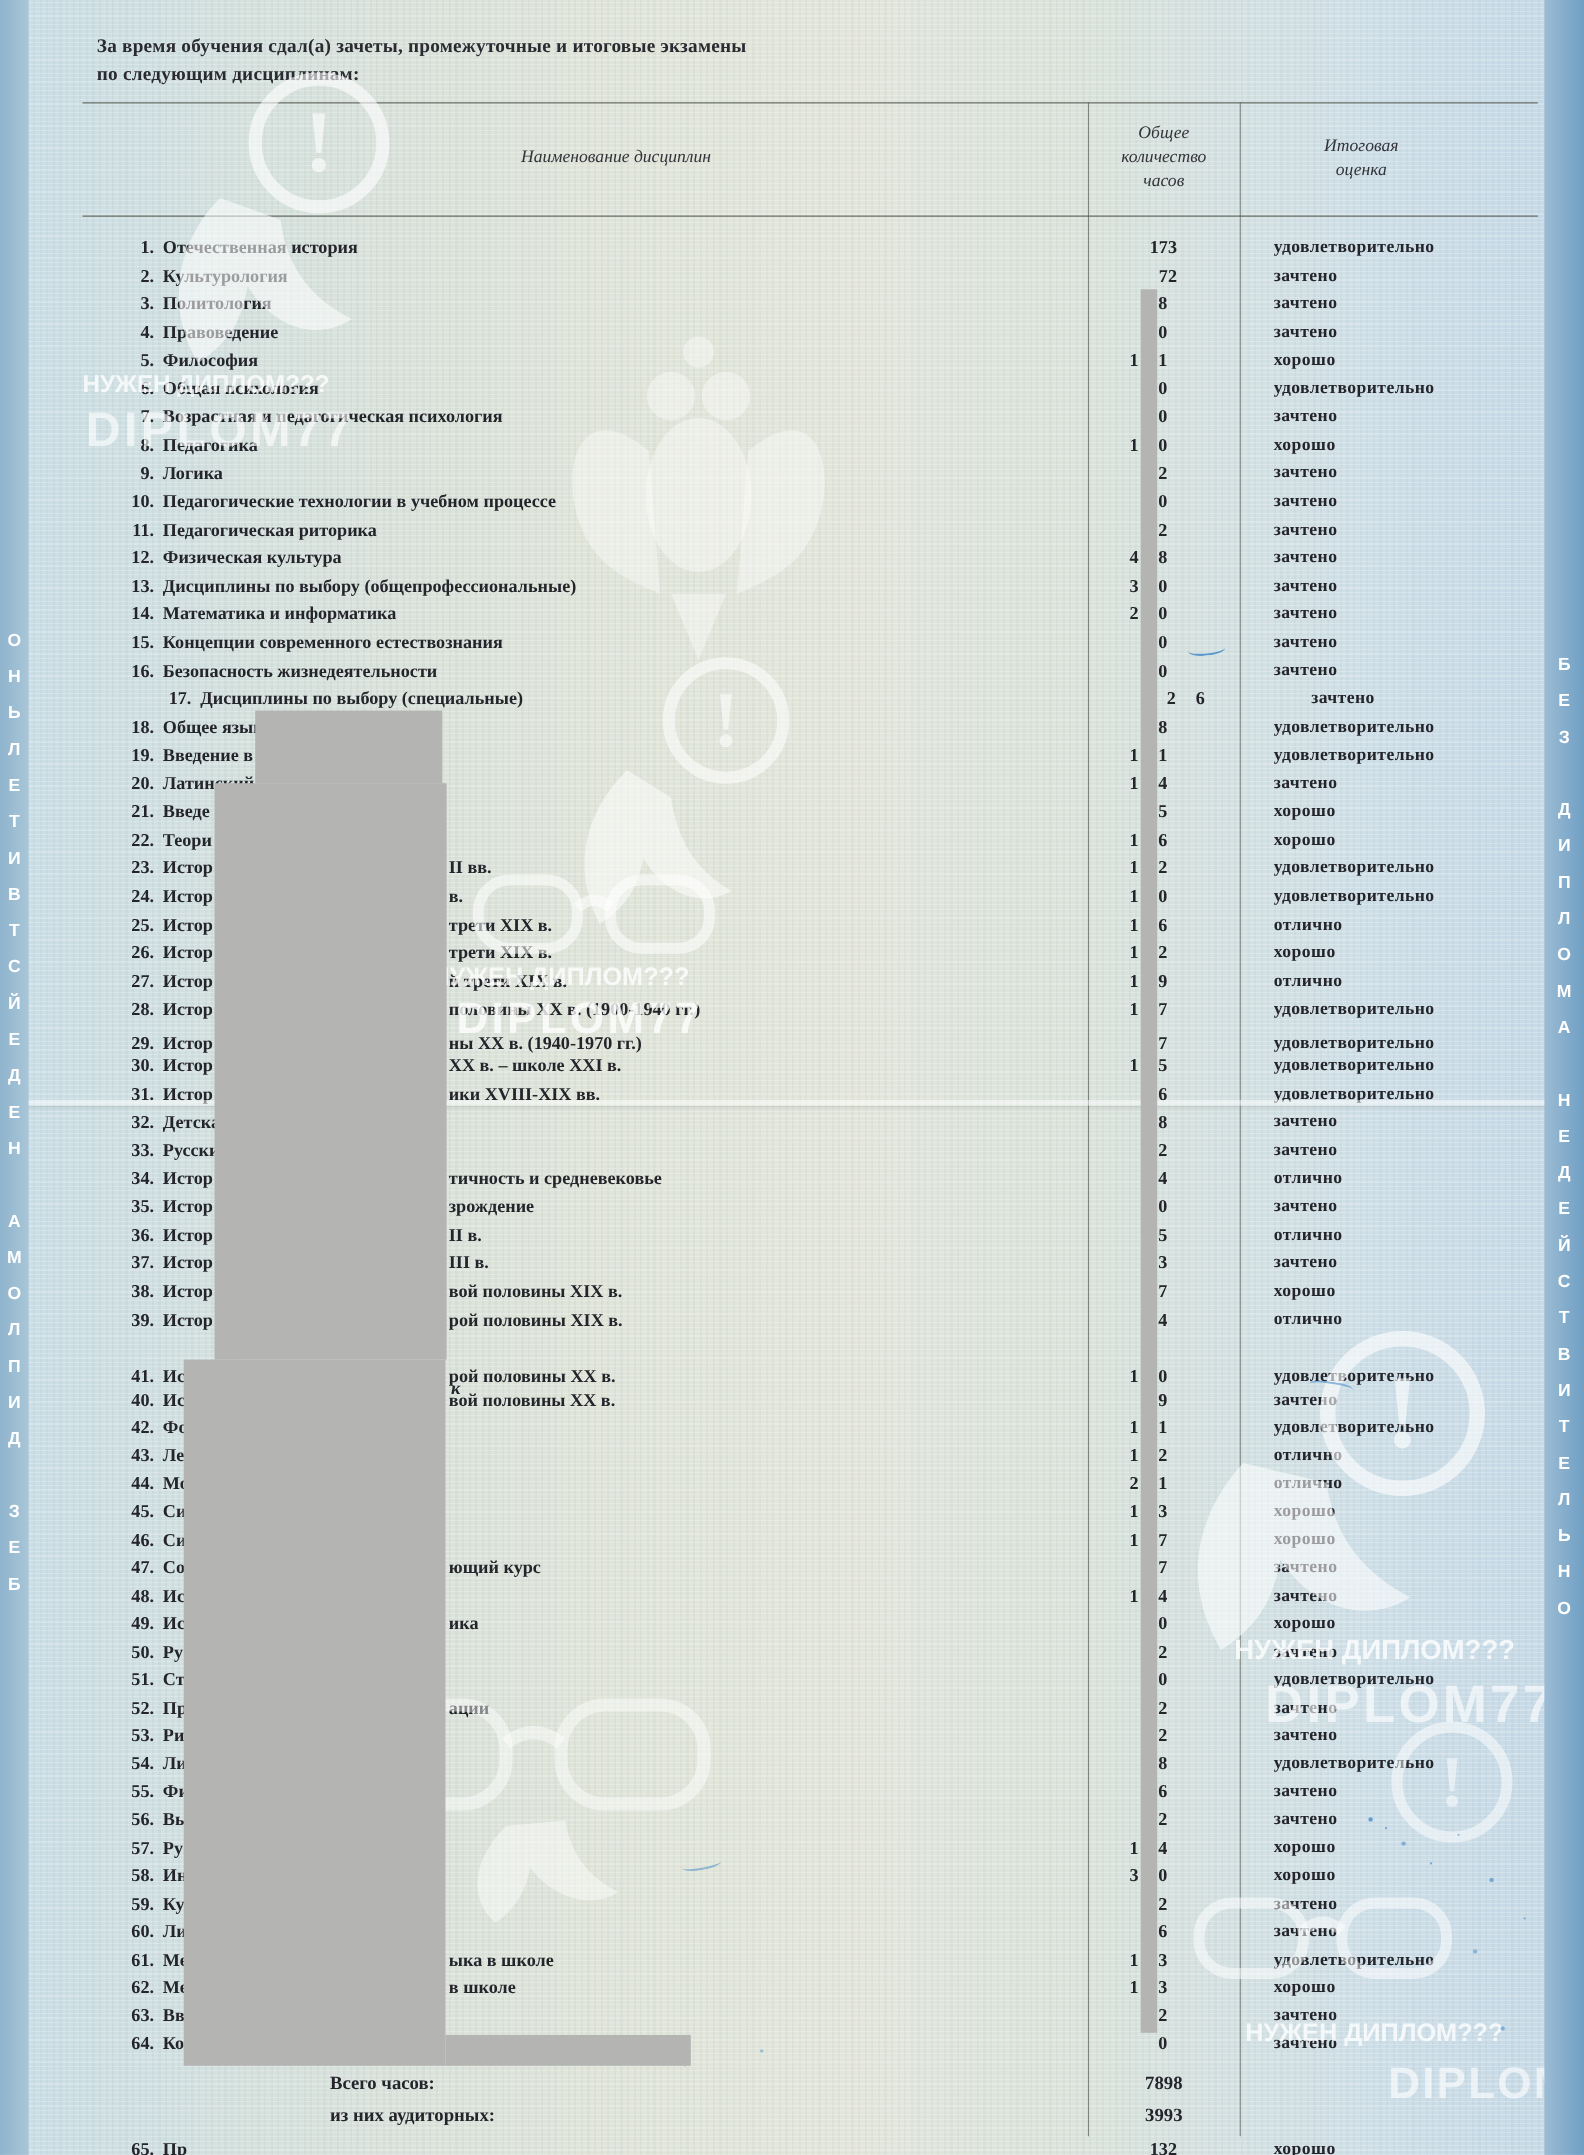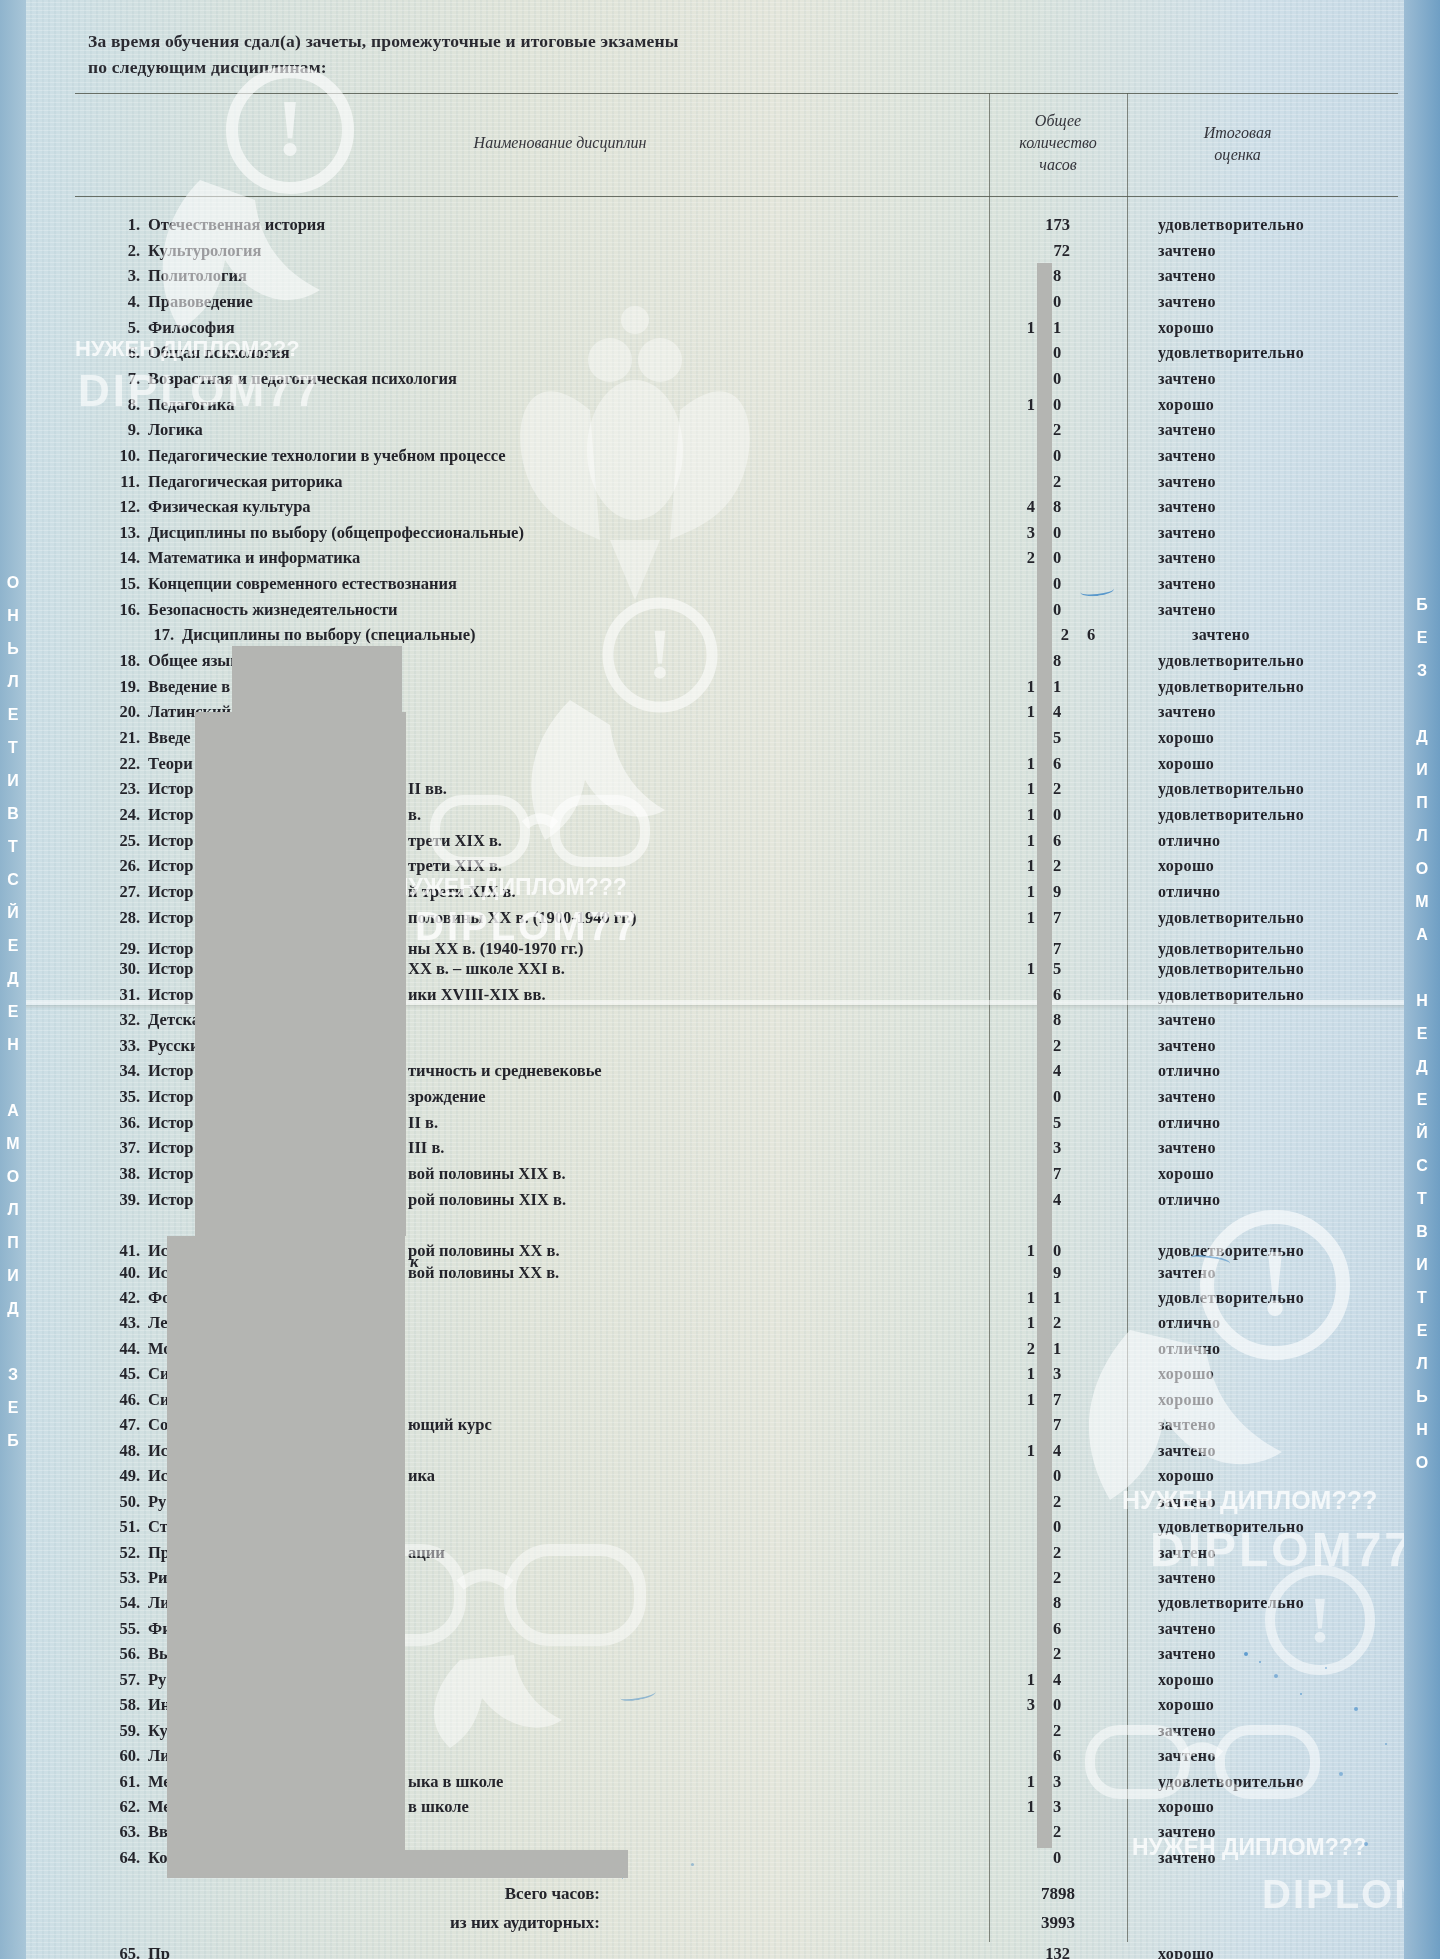--- a/index.html
+++ b/index.html
@@ -30,21 +30,21 @@
   .row span{position:absolute;display:block;color:#24242b;font-weight:bold;font-size:16.5px;line-height:26px;white-space:nowrap;}
   .row .num{left:100px;width:40px;text-align:right;}
   .row .nm{left:148px;}
   .row .tail{left:408px;}
   .row .hl{left:935px;width:100px;text-align:right;}
   .row .hr{left:1053px;width:40px;}
   .row .hfull{left:940px;width:130px;text-align:right;}
   .row .gr{left:1158px;font-size:16px;letter-spacing:.4px;}
   .italic-k{position:absolute;left:410px;font-style:italic;font-weight:bold;font-size:16.5px;color:#24242b;z-index:2;}
   .total-line{position:absolute;z-index:3;font-weight:bold;color:#24242b;}
-  .total-label{left:300px;width:300px;text-align:right;font-size:17px;}
+  .total-label{left:300px;width:300px;font-size:17px;}
   .total-value{left:940px;width:135px;text-align:right;font-size:17px;}
   
   .redact{position:absolute;background:#b4b5b2;z-index:6;}
   
   .wm{position:absolute;z-index:4;color:rgba(255,255,255,.62);pointer-events:none;}
   .wm-text{font-family:"Liberation Sans",sans-serif;font-weight:bold;white-space:nowrap;}
   .wm-outline{color:rgba(255,255,255,.78);}
   .crease{position:absolute;left:0;width:1440px;height:5px;background:rgba(255,255,255,.5);
           box-shadow:0 2px 3px rgba(110,120,110,.22);z-index:4;}
   .ink{position:absolute;z-index:4;}

